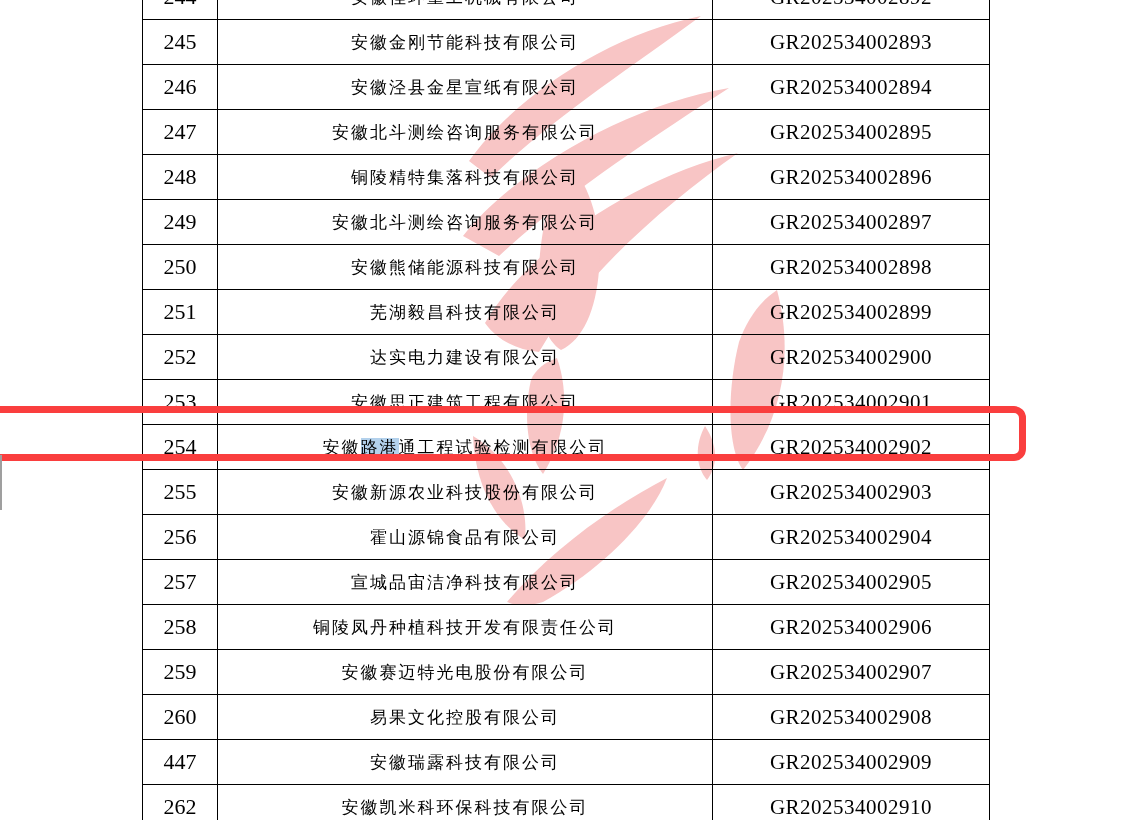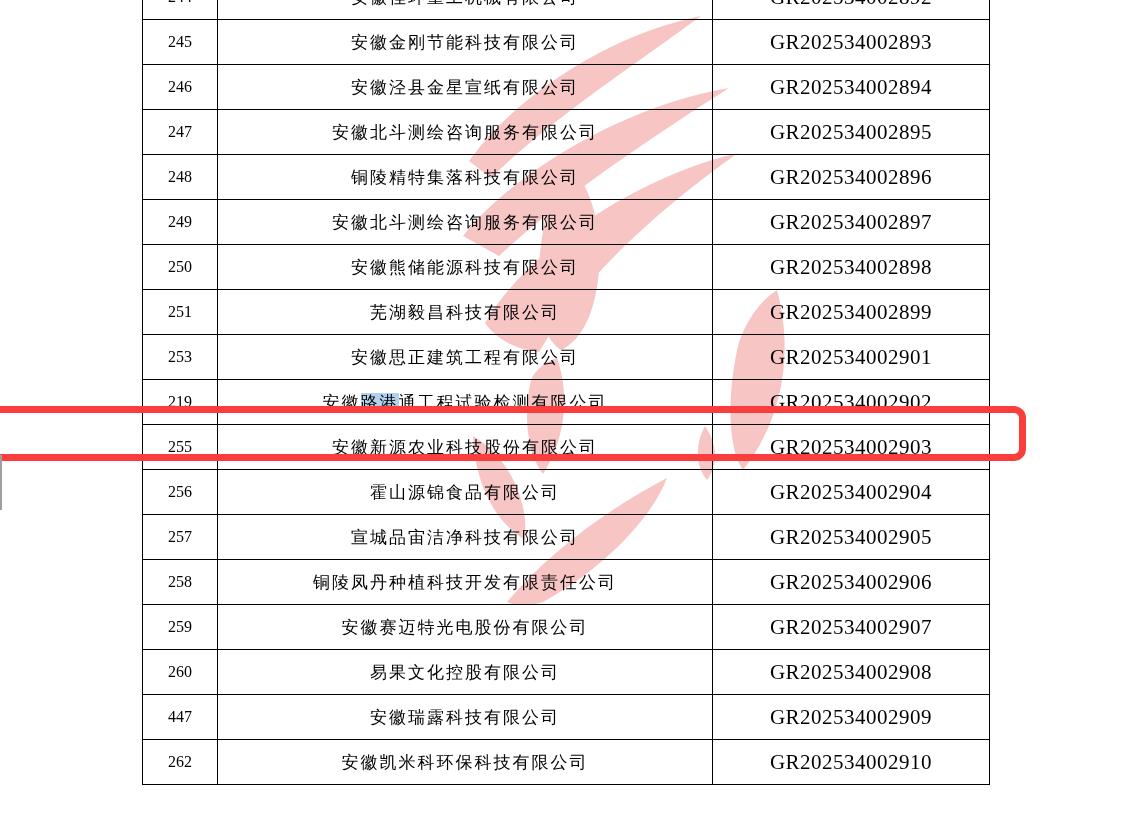--- a/index.html
+++ b/index.html
@@ -19,21 +19,21 @@
     position:absolute;left:142px;top:-26px;
     border-collapse:collapse;table-layout:fixed;
     background:transparent;z-index:1;
   }
   table.cert-table td{
     border:1.5px solid #000;
     height:44px;padding:0;
     text-align:center;vertical-align:middle;
     overflow:hidden;white-space:nowrap;
   }
-  td.c-num{width:74px;font-size:16px;}
+  td.c-num{width:74px;font-size:22px;}
   td.c-name{width:494px;font-size:17px;letter-spacing:2px;}
   td.c-code{width:276px;font-size:21px;letter-spacing:0.5px;margin-left:36px;}
   
   .sel{background:#b3d1ec;}
   
   .annotation-box{
     position:absolute;left:-30px;top:406px;
     width:1056px;height:55px;
     box-sizing:border-box;
     border:7px solid #fa3e3e;
@@ -97,27 +97,32 @@
       <td class="c-num">250</td>
       <td class="c-name">安徽熊储能源科技有限公司</td>
       <td class="c-code">GR202534002898</td>
     </tr>
     <tr>
       <td class="c-num">251</td>
       <td class="c-name">芜湖毅昌科技有限公司</td>
       <td class="c-code">GR202534002899</td>
     </tr>
     <tr>
+      <td class="c-num">252</td>
+      <td class="c-name">达实电力建设有限公司</td>
+      <td class="c-code">GR202534002900</td>
+    </tr>
+    <tr>
       <td class="c-num">253</td>
       <td class="c-name">安徽思正建筑工程有限公司</td>
       <td class="c-code">GR202534002901</td>
     </tr>
 
     <tr>
-      <td class="c-num">219</td>
+      <td class="c-num">254</td>
       <td class="c-name"><span>安徽</span><span class="sel">路港</span><span>通工程试验检测有限公司</span></td>
       <td class="c-code">GR202534002902</td>
     </tr>
 
     <tr>
       <td class="c-num">255</td>
       <td class="c-name">安徽新源农业科技股份有限公司</td>
       <td class="c-code">GR202534002903</td>
     </tr>
     <tr>

